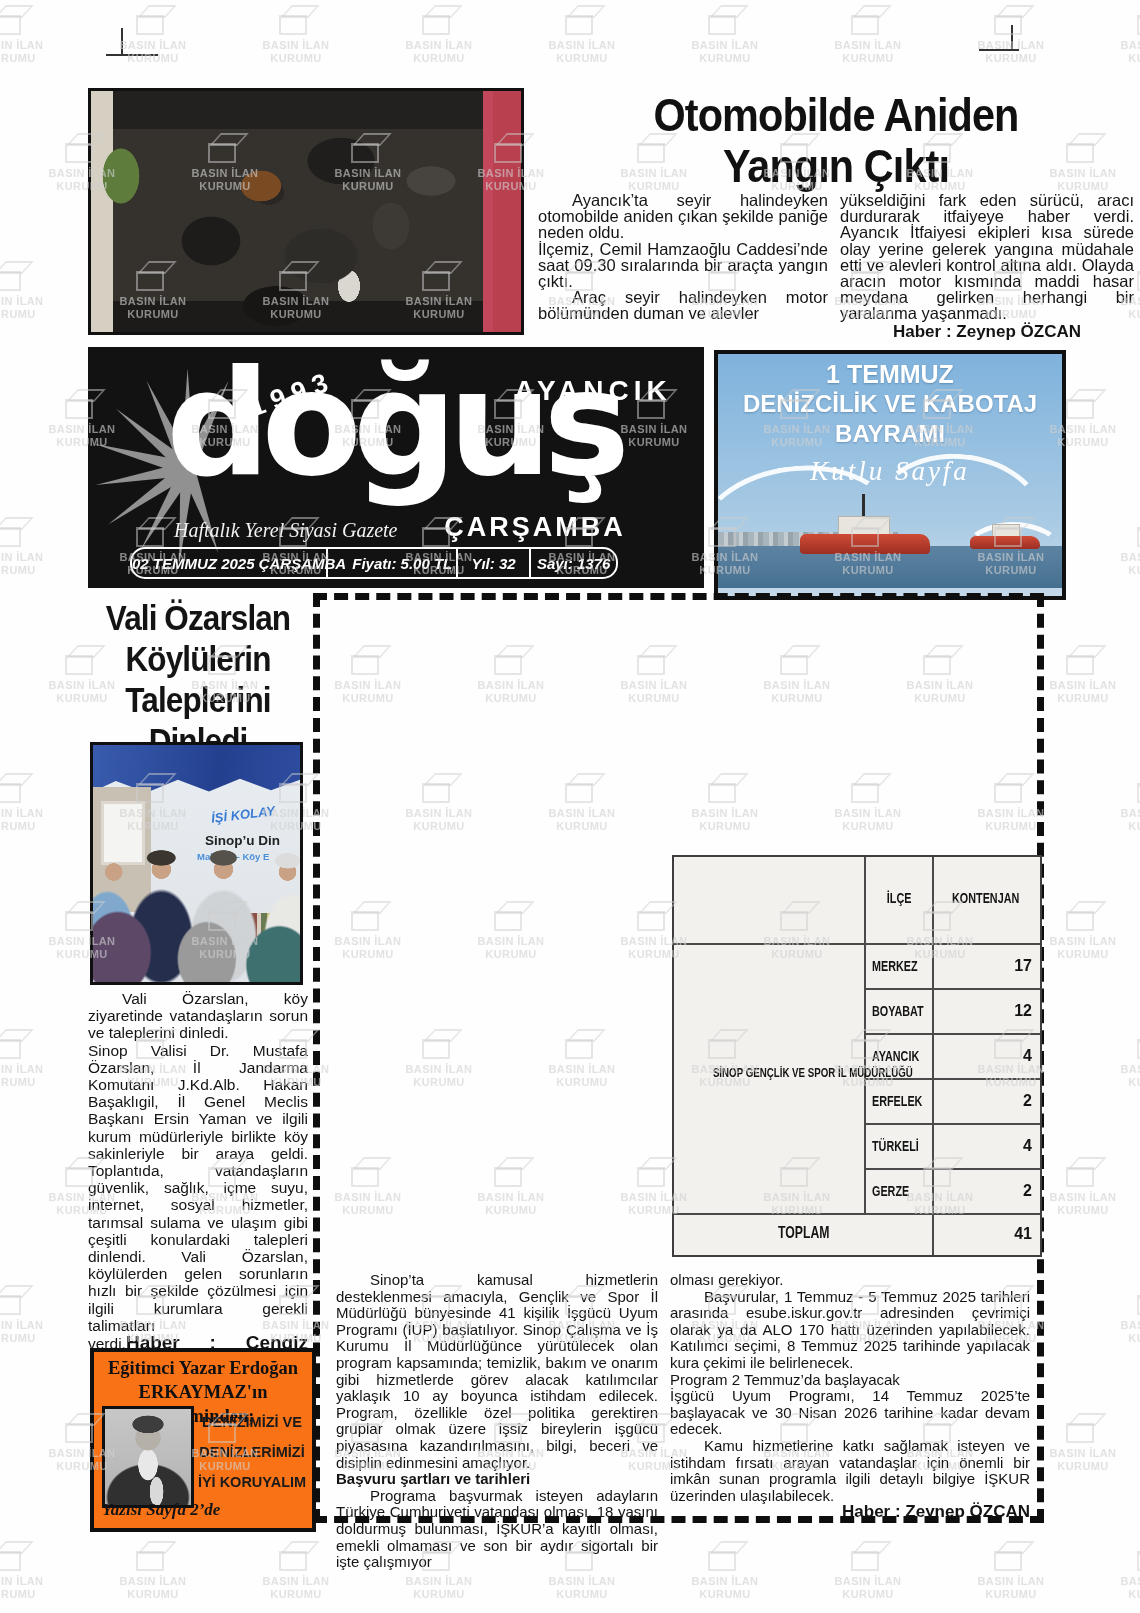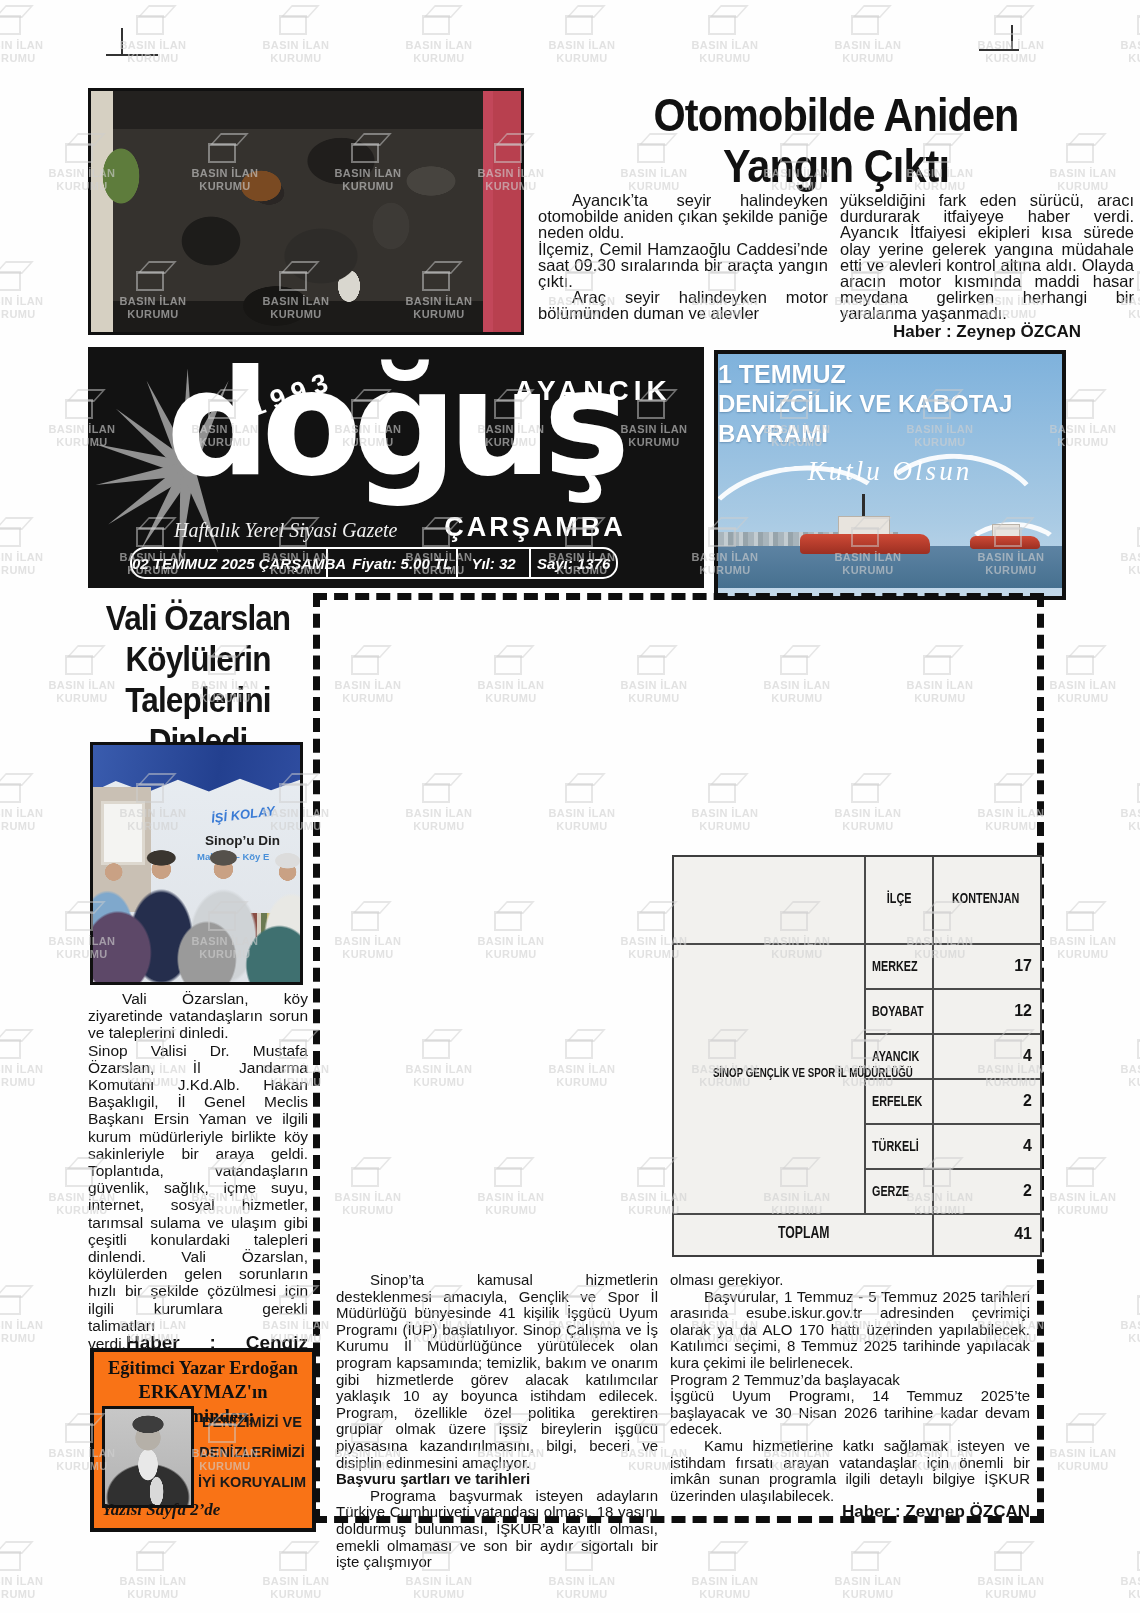--- a/index.html
+++ b/index.html
@@ -22,21 +22,21 @@
   #mh-title{left:78px;top:6px;font-weight:bold;font-size:146px;line-height:140px;letter-spacing:-9px;color:#fff;font-family:"DejaVu Sans",sans-serif;}
   #mh-year{left:160px;top:32px;color:#fff;font-weight:bold;font-size:27px;letter-spacing:7px;transform:rotate(-19deg);}
   #mh-region{left:400px;top:28px;width:210px;text-align:center;color:#fff;font-weight:bold;font-size:28px;letter-spacing:5px;}
   #mh-type{left:342px;top:165px;width:210px;text-align:center;color:#fff;font-weight:bold;font-size:27px;letter-spacing:3px;}
   #mh-slogan{left:86px;top:172px;color:#f2f2f2;font-family:"Liberation Serif",serif;font-style:italic;font-size:20px;}
   #mh-datebar{left:42px;top:200px;width:484px;height:28px;border:2px solid #fff;border-radius:15px;display:flex;align-items:center;color:#fff;font-style:italic;font-weight:bold;font-size:15px;}
   .db-cell{text-align:center;white-space:nowrap;}
   .db-sep{width:2px;height:100%;background:#fff;}
   
   #banner{left:714px;top:350px;width:344px;height:242px;border:4px solid #101010;background:linear-gradient(#7fb2dc,#aacbe4 70%,#c4d9ea);overflow:hidden;}
-  .bn-line{position:absolute;left:0;width:100%;text-align:left;color:#fff;font-weight:bold;text-shadow:0 1px 2px rgba(40,80,120,.4);}
+  .bn-line{position:absolute;left:0;width:100%;text-align:center;color:#fff;font-weight:bold;text-shadow:0 1px 2px rgba(40,80,120,.4);}
   #bn-script{position:absolute;left:0;top:102px;width:100%;text-align:center;color:#fff;font-family:"Liberation Serif",serif;font-style:italic;font-size:27px;letter-spacing:3px;}
   .arc{position:absolute;border:5px solid transparent;border-top:5px solid rgba(255,255,255,.92);border-radius:50%;}
   .hull{position:absolute;background:linear-gradient(#cf4a36,#9c2f22);border-radius:6px 10px 4px 4px;}
   .cabin{position:absolute;background:#e8e4de;border:1px solid #b9b2a8;}
   .mast{position:absolute;background:#2c2c2c;}
   
   #ls-headline{left:84px;top:597px;width:228px;text-align:center;font-weight:bold;font-size:35px;line-height:41px;letter-spacing:-1px;}
   #ls-body{left:88px;top:990px;width:220px;font-size:15.5px;line-height:17.2px;}
   
   #cbox{left:313px;top:593px;width:717px;height:916px;border:7px dashed #0e0e0e;}
@@ -154,21 +154,21 @@
       <div class="db-cell" style="width:78px;">Yıl: 32</div>
       <div class="db-sep"></div>
       <div class="db-cell" style="width:92px;">Sayı: 1376</div>
     </div>
   </div>
 
   <div class="abs" id="banner">
     <div class="bn-line" style="top:6px;font-size:25px;">1 TEMMUZ</div>
     <div class="bn-line" style="top:66px;font-size:24px;">BAYRAMI</div>
     <div class="bn-line" style="top:36px;font-size:24px;">DENİZCİLİK VE KABOTAJ</div>
-    <div id="bn-script">Kutlu Olsun</div>
+    <div id="bn-script">Kutlu Sayfa</div>
     <div class="abs" style="left:0;top:178px;width:180px;height:16px;
          background:repeating-linear-gradient(90deg,#a9b5bc 0 6px,#c3ccd1 6px 10px,#97a4ab 10px 15px);"></div>
     <div class="abs" style="left:0;top:192px;width:344px;height:42px;
          background:linear-gradient(#5d83a3,#46708f);"></div>
     <div class="arc" style="left:-20px;top:112px;width:190px;height:120px;transform:rotate(-6deg);"></div>
     <div class="arc" style="left:150px;top:100px;width:170px;height:130px;transform:rotate(5deg);"></div>
     <div class="arc" style="left:245px;top:168px;width:90px;height:50px;"></div>
     <div class="abs" style="left:82px;top:140px;width:130px;height:70px;">
       <i class="mast" style="left:62px;top:0;width:3px;height:38px;"></i>
       <i class="cabin" style="left:38px;top:22px;width:50px;height:18px;"></i>

